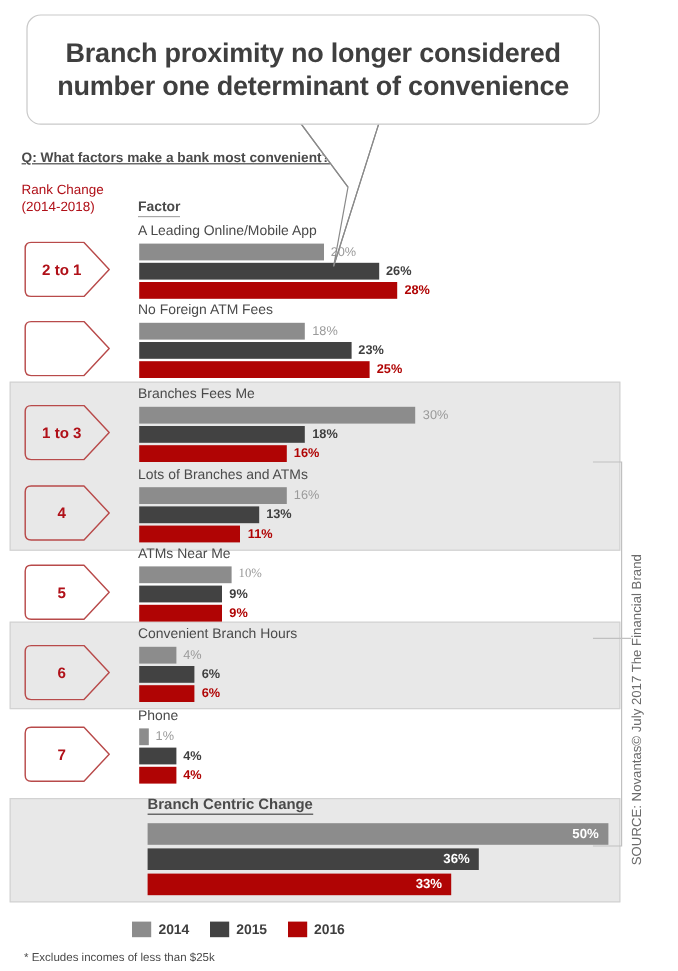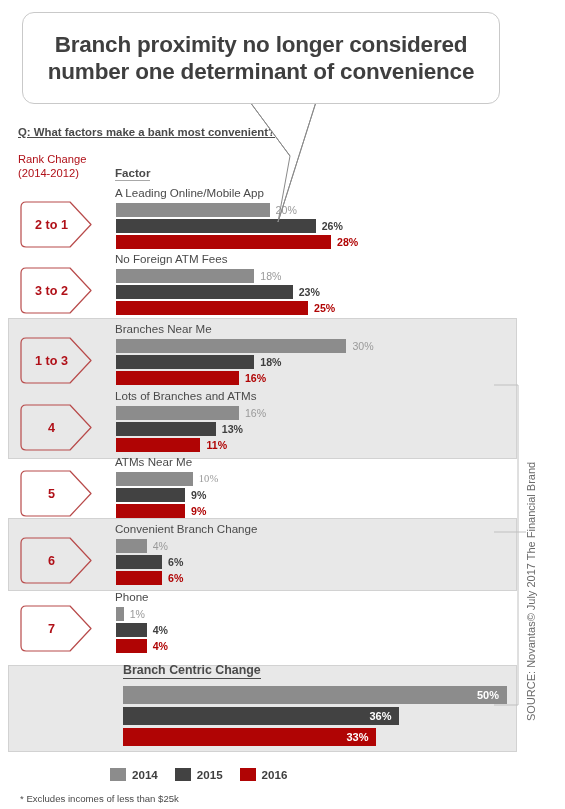--- a/index.html
+++ b/index.html
@@ -136,21 +136,21 @@
   <line x1="0" y1="2" x2="40" y2="56" stroke="#8a8a8a" stroke-width="1"></line>
 </svg>
 
 <div id="callout">
   <div id="callout-title">Branch proximity no longer considered number one determinant of convenience</div>
 </div>
 
 <div id="question">Q: What factors make a bank most convenient?</div>
 <div id="rank-header">
   <div>Rank Change</div>
-  <div>(2014-2012)</div>
+  <div>(2014-2018)</div>
 </div>
 <div id="factor-header">Factor</div>
 
 <div id="plot">
     <div class="group-box" style="top: 318px; height: 141px;"></div>
     <div class="group-box" style="top: 518px; height: 73px;"></div>
     <div class="group-box" style="top: 665px; height: 87px;"></div>
     <div class="row" style="top: 186px;">
       <div class="rank-badge" style="top: 15px;">
         <svg width="75" height="47" viewBox="0 0 75 47">
@@ -172,21 +172,20 @@
           <div class="bar y2016" style="width: 215.04px;"></div>
           <div class="bar-val y2016" style="left: 221.04px;">28%</div>
         </div>
       </div>
     </div>
     <div class="row" style="top: 252px;">
       <div class="rank-badge" style="top: 15px;">
         <svg width="75" height="47" viewBox="0 0 75 47">
           <path d="M1,6 Q1,1 6,1 L50,1 L71,23.5 L50,46 L6,46 Q1,46 1,41 Z" fill="none" stroke="#b84a4a" stroke-width="1.2" stroke-linejoin="round"></path>
         </svg>
-        <div class="rank-text">3 to 2</div>
       </div>
       <div class="factor-label" style="top: 0px;">No Foreign ATM Fees</div>
       <div class="bars" style="top: 17px; left: 116px;">
         <div class="bar-line">
           <div class="bar y2014" style="width: 138.24px;"></div>
           <div class="bar-val y2014" style="left: 144.24px;">18%</div>
         </div>
         <div class="bar-line">
           <div class="bar y2015" style="width: 176.64px;"></div>
           <div class="bar-val y2015" style="left: 182.64px;">23%</div>
@@ -197,21 +196,21 @@
         </div>
       </div>
     </div>
     <div class="row" style="top: 322px;">
       <div class="rank-badge" style="top: 15px;">
         <svg width="75" height="47" viewBox="0 0 75 47">
           <path d="M1,6 Q1,1 6,1 L50,1 L71,23.5 L50,46 L6,46 Q1,46 1,41 Z" fill="none" stroke="#b84a4a" stroke-width="1.2" stroke-linejoin="round"></path>
         </svg>
         <div class="rank-text">1 to 3</div>
       </div>
-      <div class="factor-label" style="top: 0px;">Branches Near Me</div>
+      <div class="factor-label" style="top: 0px;">Branches Fees Me</div>
       <div class="bars" style="top: 17px; left: 116px;">
         <div class="bar-line">
           <div class="bar y2014" style="width: 230.4px;"></div>
           <div class="bar-val y2014" style="left: 236.4px;">30%</div>
         </div>
         <div class="bar-line">
           <div class="bar y2015" style="width: 138.24px;"></div>
           <div class="bar-val y2015" style="left: 144.24px;">18%</div>
         </div>
         <div class="bar-line">
@@ -266,21 +265,21 @@
         </div>
       </div>
     </div>
     <div class="row" style="top: 522px;">
       <div class="rank-badge" style="top: 15px;">
         <svg width="75" height="47" viewBox="0 0 75 47">
           <path d="M1,6 Q1,1 6,1 L50,1 L71,23.5 L50,46 L6,46 Q1,46 1,41 Z" fill="none" stroke="#b84a4a" stroke-width="1.2" stroke-linejoin="round"></path>
         </svg>
         <div class="rank-text">6</div>
       </div>
-      <div class="factor-label" style="top: 0px;">Convenient Branch Change</div>
+      <div class="factor-label" style="top: 0px;">Convenient Branch Hours</div>
       <div class="bars" style="top: 17px; left: 116px;">
         <div class="bar-line">
           <div class="bar y2014" style="width: 30.72px;"></div>
           <div class="bar-val y2014" style="left: 36.72px;">4%</div>
         </div>
         <div class="bar-line">
           <div class="bar y2015" style="width: 46.08px;"></div>
           <div class="bar-val y2015" style="left: 52.08px;">6%</div>
         </div>
         <div class="bar-line">

